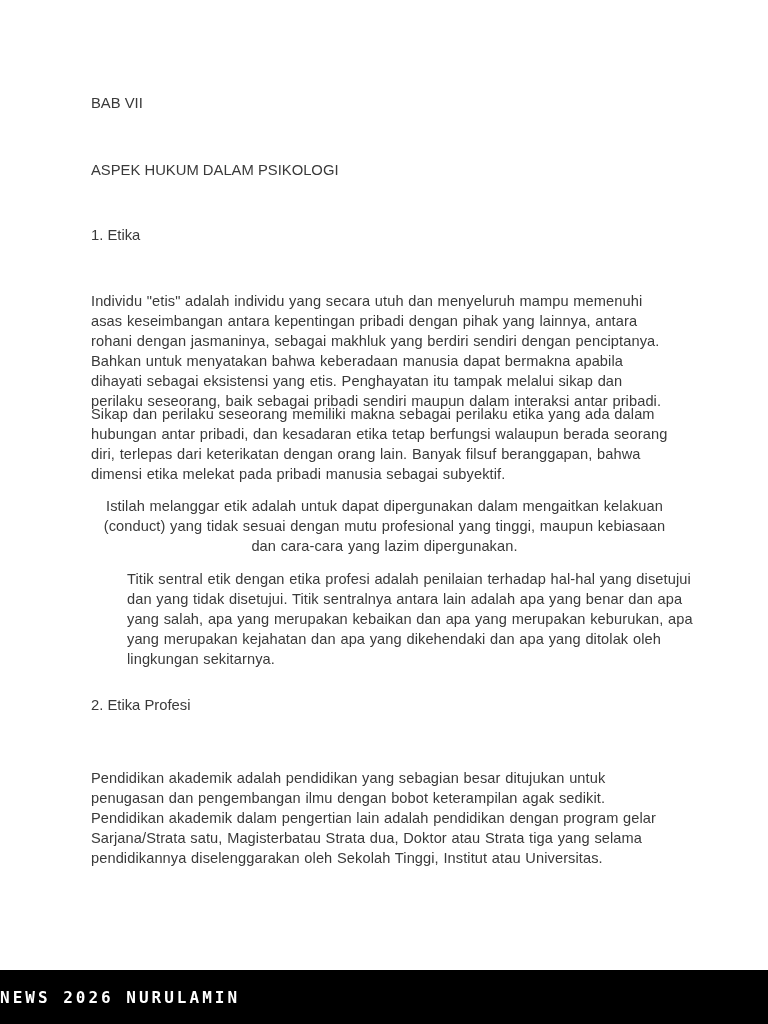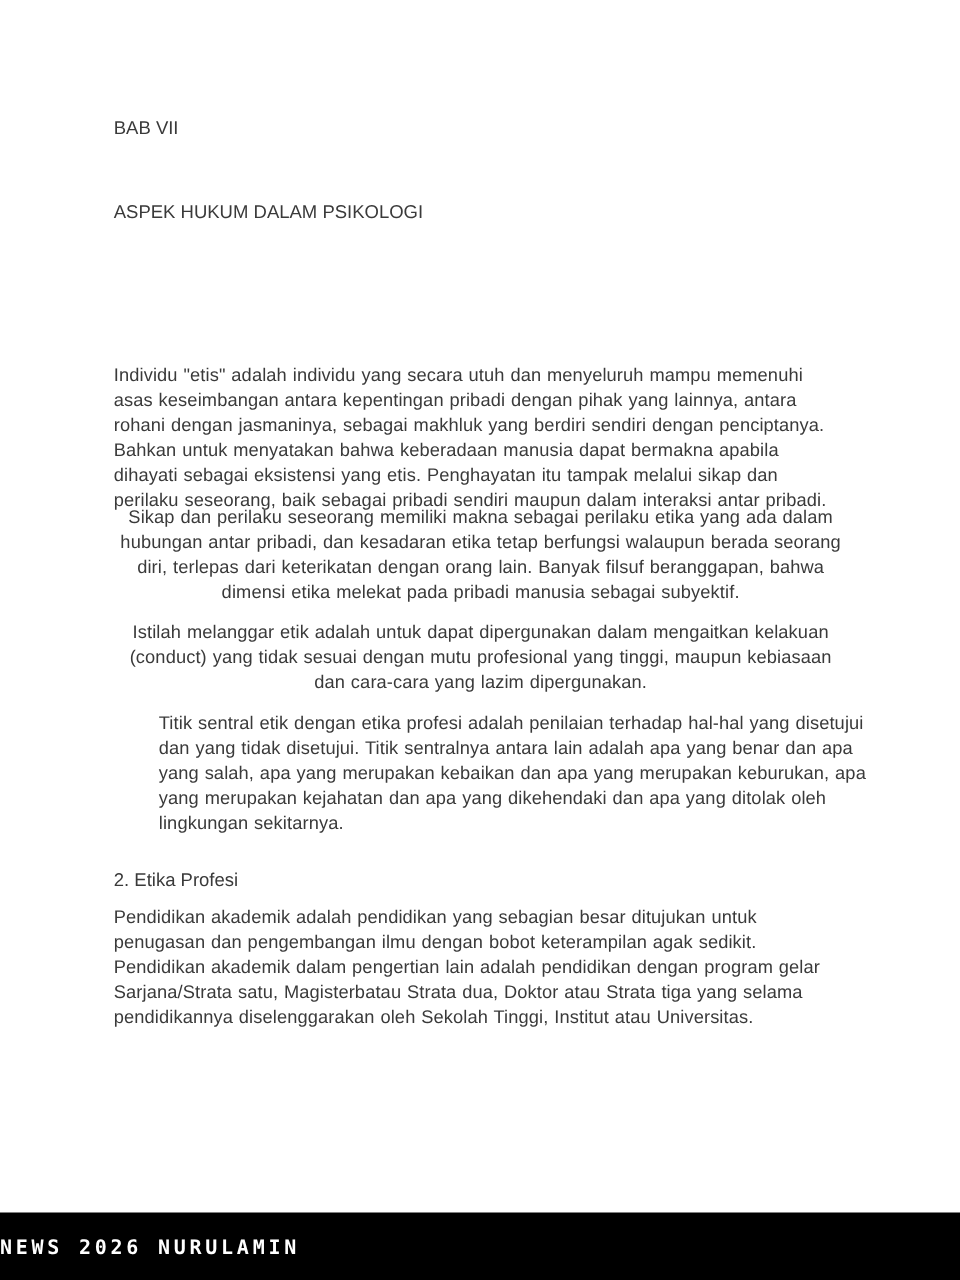--- a/index.html
+++ b/index.html
@@ -33,25 +33,25 @@
   }
   .para {
     margin: 0;
     letter-spacing: 0.1px;
     word-spacing: 0.5px;
   }
   .chapter   { top: 94px;  }
   .doc-title { top: 161px; }
   .sec1-head { top: 226px; }
   .p1        { top: 291px; }
-  .p2        { top: 404px; text-align: center; }
+  .p2        { top: 404px; }
   .p3        { top: 496px; text-align: center; }
   .p4        { top: 569px; margin-left: 36px; }
   .sec2-head { top: 696px; }
-  .p5        { top: 724px; }
+  .p5        { top: 768px; }
 
   .footer-bar {
     position: absolute;
     left: 0;
     bottom: 0;
     width: 768px;
     height: 54px;
     background: #000000;
     display: flex;
     align-items: center;
@@ -67,20 +67,21 @@
 </style>
 </head>
 <body>
 
 <div class="page">
 
   <div class="content-block chapter heading">BAB VII</div>
 
   <div class="content-block doc-title heading">ASPEK HUKUM DALAM PSIKOLOGI</div>
 
+  <div class="content-block sec1-head heading">1. Etika</div>
 
   <p class="content-block para p1">Individu "etis" adalah individu yang secara utuh dan menyeluruh mampu memenuhi asas keseimbangan antara kepentingan pribadi dengan pihak yang lainnya, antara rohani dengan jasmaninya, sebagai makhluk yang berdiri sendiri dengan penciptanya. Bahkan untuk menyatakan bahwa keberadaan manusia dapat bermakna apabila dihayati sebagai eksistensi yang etis. Penghayatan itu tampak melalui sikap dan perilaku seseorang, baik sebagai pribadi sendiri maupun dalam interaksi antar pribadi.</p>
 
   <p class="content-block para p2">Sikap dan perilaku seseorang memiliki makna sebagai perilaku etika yang ada dalam hubungan antar pribadi, dan kesadaran etika tetap berfungsi walaupun berada seorang diri, terlepas dari keterikatan dengan orang lain. Banyak filsuf beranggapan, bahwa dimensi etika melekat pada pribadi manusia sebagai subyektif.</p>
 
   <p class="content-block para p3">Istilah melanggar etik adalah untuk dapat dipergunakan dalam mengaitkan kelakuan (conduct) yang tidak sesuai dengan mutu profesional yang tinggi, maupun kebiasaan dan cara-cara yang lazim dipergunakan.</p>
 
   <p class="content-block para p4">Titik sentral etik dengan etika profesi adalah penilaian terhadap hal-hal yang disetujui dan yang tidak disetujui. Titik sentralnya antara lain adalah apa yang benar dan apa yang salah, apa yang merupakan kebaikan dan apa yang merupakan keburukan, apa yang merupakan kejahatan dan apa yang dikehendaki dan apa yang ditolak oleh lingkungan sekitarnya.</p>
 
   <div class="content-block sec2-head heading">2. Etika Profesi</div>

